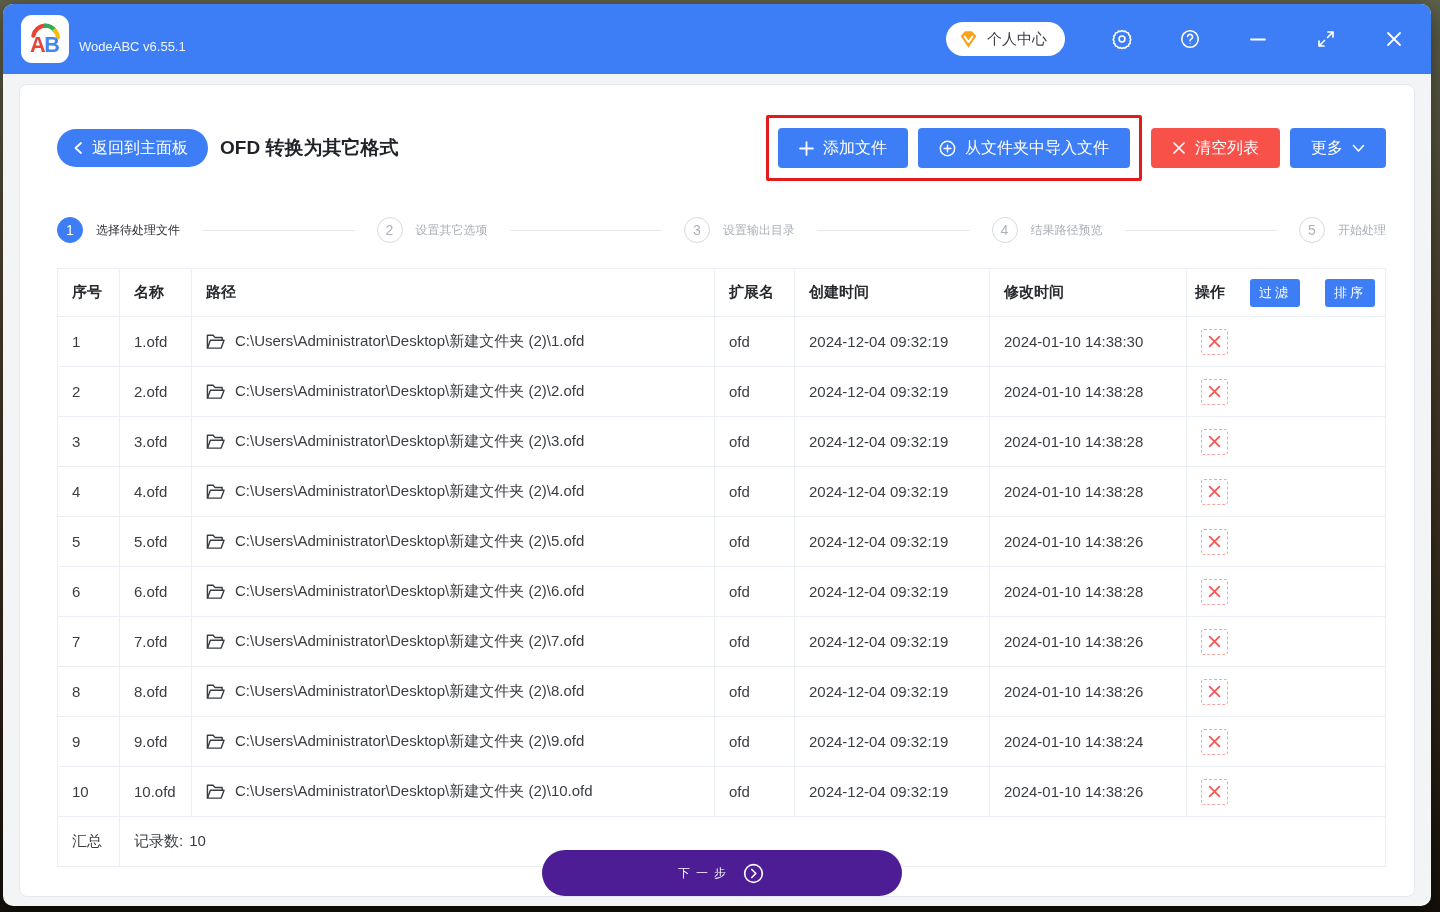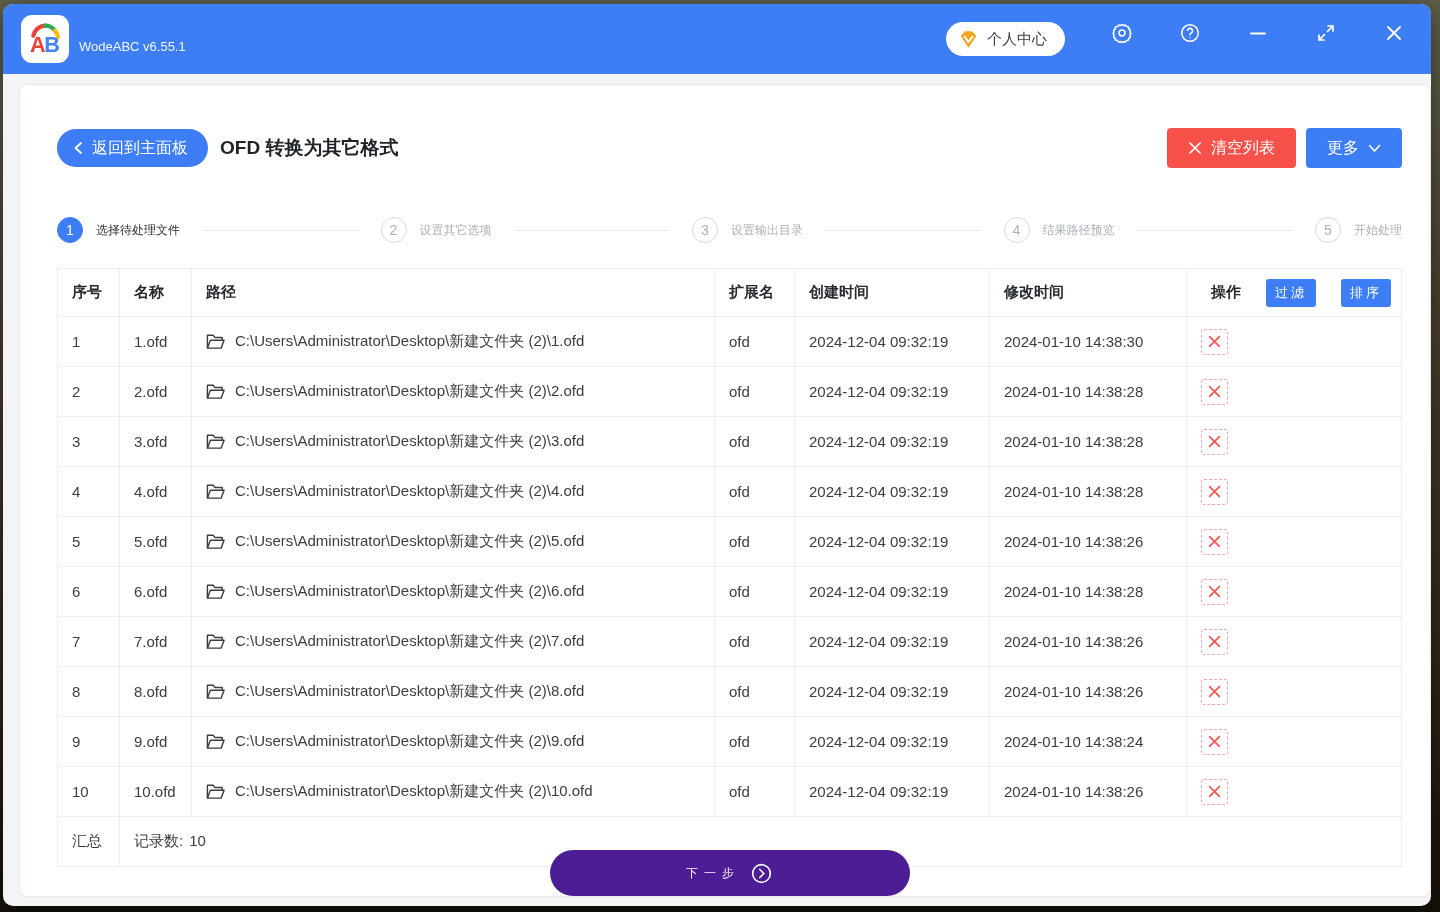--- a/index.html
+++ b/index.html
@@ -18,30 +18,30 @@
   .titlebar{
     height:70px; flex:0 0 70px; background:#3d7ef7;
     display:flex; align-items:center; padding:0 26px 0 18px; color:#fff;
   }
   .logo{
     width:48px; height:48px; background:#fff; border-radius:11px;
     display:flex; align-items:center; justify-content:center; flex:0 0 48px;
   }
   .app-title{ font-size:26px; font-weight:bold; margin-left:16px; letter-spacing:1px; }
   .app-version{ font-size:13px; margin-left:10px; margin-top:14px; color:rgba(255,255,255,.92); }
-  .titlebar-right{ margin-left:auto; display:flex; gap:46px; }
+  .titlebar-right{ margin-left:auto; display:flex; align-items:center; gap:46px; }
   .user-pill{
     background:#fff; border:none; height:34px; border-radius:17px;
     display:flex; align-items:center; gap:8px; padding:0 18px 0 12px;
     font-size:15px; color:#3a3d42; cursor:pointer; font-family:inherit;
   }
   .tb-icon{ width:22px; height:22px; display:flex; align-items:center; justify-content:center; cursor:pointer; }
   .tb-icon svg{ display:block; }
   
-  .content{ flex:1; padding:10px 0 16px 16px; }
+  .content{ flex:1; padding:10px 16px 16px 16px; }
   .panel{
     background:#fff; border:1px solid #e5e8ee; border-radius:8px;
     height:100%; padding:30px 28px 0 37px;
     display:flex; flex-direction:column; position:relative;
   }
   
   .toolbar{ display:flex; align-items:center; height:66px; flex:0 0 66px; }
   .back-btn{
     background:#3d7ef7; color:#fff; border:none; height:38px; border-radius:19px;
     display:flex; align-items:center; gap:8px; padding:0 20px 0 15px;
@@ -175,20 +175,39 @@
           <span style="display:flex;">
             <svg width="12" height="14" viewBox="0 0 12 14" fill="none" stroke="#fff" stroke-width="1.8" stroke-linecap="round" stroke-linejoin="round">
                 <path d="M9 2 L3.5 7 L9 12"></path>
               </svg>
           </span>
           <span>返回到主面板</span>
         </button>
         <div class="page-title">OFD 转换为其它格式</div>
         <div class="toolbar-spacer"></div>
 
+        <div class="anno-box">
+          <button class="btn btn-blue">
+            <span style="display:flex;">
+              <svg width="15" height="15" viewBox="0 0 14 14" stroke="#fff" stroke-width="1.7" stroke-linecap="round">
+                  <path d="M7 1 V13 M1 7 H13"></path>
+                </svg>
+            </span>
+            <span>添加文件</span>
+          </button>
+          <button class="btn btn-blue">
+            <span style="display:flex;">
+              <svg width="17" height="17" viewBox="0 0 18 18" fill="none" stroke="#fff" stroke-width="1.5" stroke-linecap="round">
+                  <circle cx="9" cy="9" r="7.6"></circle>
+                  <path d="M9 5.4 V12.6 M5.4 9 H12.6"></path>
+                </svg>
+            </span>
+            <span>从文件夹中导入文件</span>
+          </button>
+        </div>
 
         <button class="btn btn-red clear-btn">
           <span style="display:flex;">
             <svg width="14" height="14" viewBox="0 0 14 14" stroke="#fff" stroke-width="1.7" stroke-linecap="round">
                 <path d="M2 2 L12 12 M12 2 L2 12"></path>
               </svg>
           </span>
           <span>清空列表</span>
         </button>
         <button class="btn btn-blue more-btn">

